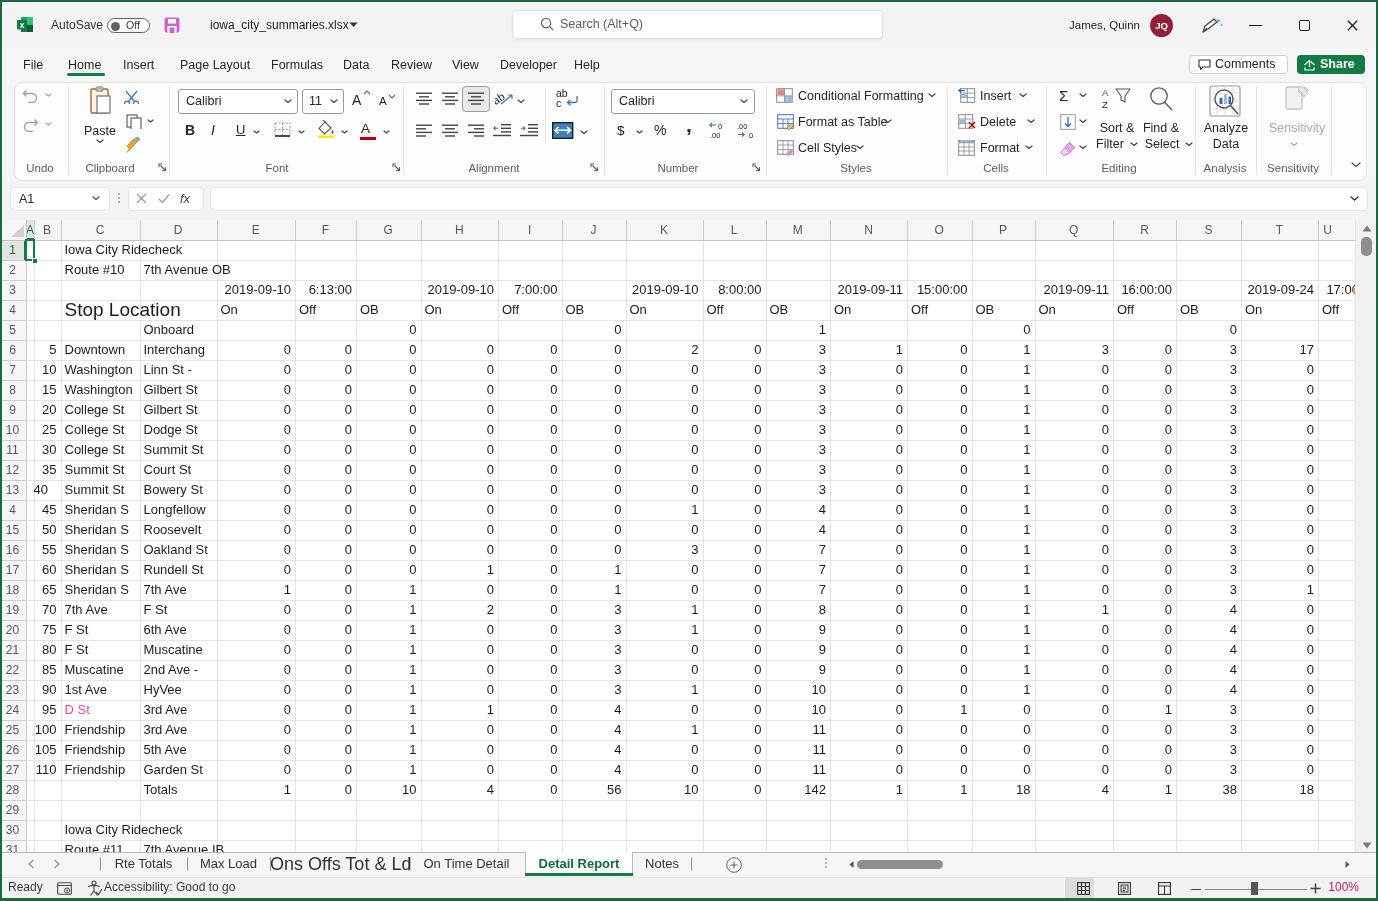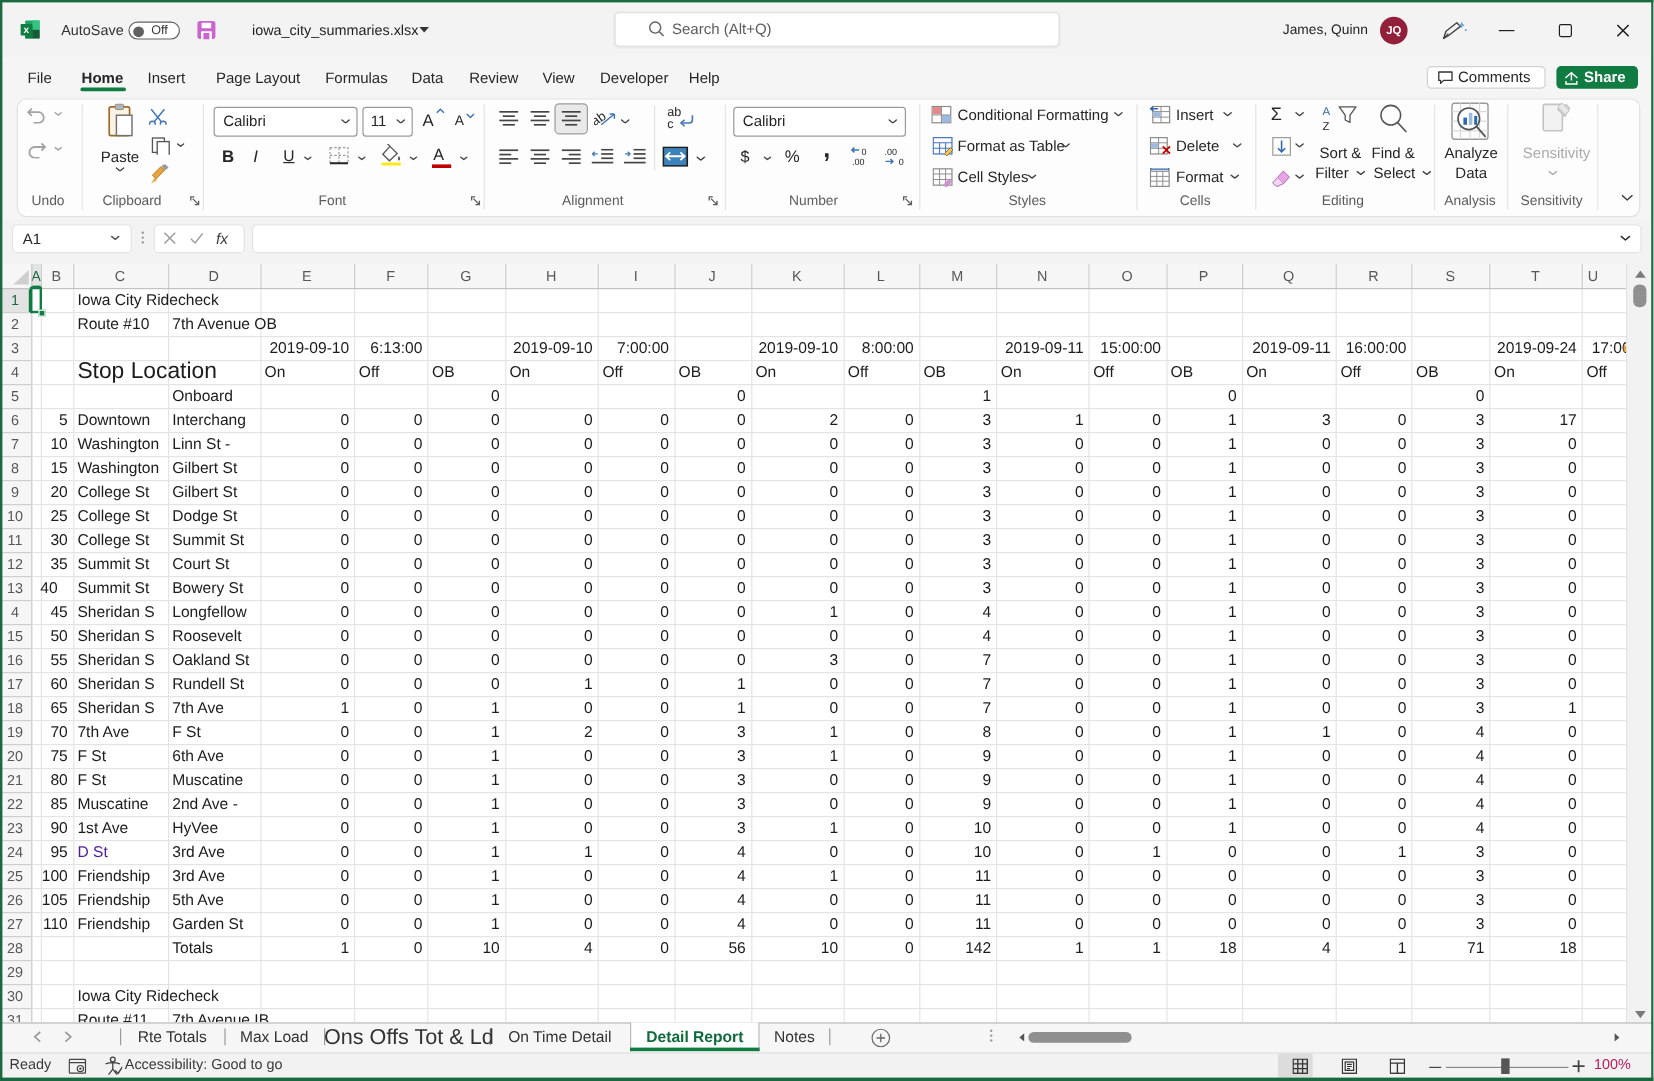--- a/index.html
+++ b/index.html
@@ -52,21 +52,21 @@
   </svg>
 <div style="position:absolute;left:1215px;top:54.5px;height:19px;line-height:19px;white-space:nowrap;font-size:12.5px;color:#262626">Comments</div>
 <div style="position:absolute;left:1297px;top:54.5px;width:68px;height:19px;background:#107C41;border-radius:4px"></div>
 <svg style="position:absolute;left:1303px;top:57.5px" width="13" height="13" viewBox="0 0 13 13">
     <path d="M1.5 7 L6.5 2.5 L11.5 7" stroke="#fff" stroke-width="1.2" fill="none"></path>
     <path d="M6.5 3 V9" stroke="#fff" stroke-width="1.2"></path>
     <path d="M2 9.5 V12 H11 V9.5" stroke="#fff" stroke-width="1.2" fill="none"></path>
   </svg>
 <div style="position:absolute;left:1320px;top:54.5px;height:19px;line-height:19px;white-space:nowrap;font-size:12.5px;font-weight:bold;color:#fff">Share</div>
 <div style="position:absolute;left:23px;top:55px;height:21px;line-height:21px;white-space:nowrap;font-size:12.5px;color:#262626">File</div>
-<div style="position:absolute;left:68px;top:55px;height:21px;line-height:21px;white-space:nowrap;font-size:12.5px;color:#262626;font-weight:bold">Home</div>
+<div style="position:absolute;left:68px;top:55px;height:21px;line-height:21px;white-space:nowrap;font-size:12.5px;color:#262626;font-weight:normal">Home</div>
 <div style="position:absolute;left:123px;top:55px;height:21px;line-height:21px;white-space:nowrap;font-size:12.5px;color:#262626">Insert</div>
 <div style="position:absolute;left:180px;top:55px;height:21px;line-height:21px;white-space:nowrap;font-size:12.5px;color:#262626">Page Layout</div>
 <div style="position:absolute;left:271px;top:55px;height:21px;line-height:21px;white-space:nowrap;font-size:12.5px;color:#262626">Formulas</div>
 <div style="position:absolute;left:343px;top:55px;height:21px;line-height:21px;white-space:nowrap;font-size:12.5px;color:#262626">Data</div>
 <div style="position:absolute;left:391px;top:55px;height:21px;line-height:21px;white-space:nowrap;font-size:12.5px;color:#262626">Review</div>
 <div style="position:absolute;left:452px;top:55px;height:21px;line-height:21px;white-space:nowrap;font-size:12.5px;color:#262626">View</div>
 <div style="position:absolute;left:500px;top:55px;height:21px;line-height:21px;white-space:nowrap;font-size:12.5px;color:#262626">Developer</div>
 <div style="position:absolute;left:574px;top:55px;height:21px;line-height:21px;white-space:nowrap;font-size:12.5px;color:#262626">Help</div>
 <div style="position:absolute;left:67px;top:73px;width:38px;height:3px;background:#107C41;border-radius:2px"></div>
 <div style="position:absolute;left:14px;top:82px;width:1353px;height:99px;background:#fdfdfd;border:1px solid #e1e1e1;border-radius:8px"></div>
@@ -962,21 +962,21 @@
 <div style="position:absolute;left:702.5px;top:460px;width:59px;height:20px;line-height:20px;text-align:right;white-space:nowrap;font-size:13px;color:#1c1c1c">0</div>
 <div style="position:absolute;left:765.5px;top:460px;width:60.5px;height:20px;line-height:20px;text-align:right;white-space:nowrap;font-size:13px;color:#1c1c1c">10</div>
 <div style="position:absolute;left:830px;top:460px;width:73px;height:20px;line-height:20px;text-align:right;white-space:nowrap;font-size:13px;color:#1c1c1c">0</div>
 <div style="position:absolute;left:907px;top:460px;width:60.5px;height:20px;line-height:20px;text-align:right;white-space:nowrap;font-size:13px;color:#1c1c1c">0</div>
 <div style="position:absolute;left:971.5px;top:460px;width:59px;height:20px;line-height:20px;text-align:right;white-space:nowrap;font-size:13px;color:#1c1c1c">1</div>
 <div style="position:absolute;left:1034.5px;top:460px;width:74.5px;height:20px;line-height:20px;text-align:right;white-space:nowrap;font-size:13px;color:#1c1c1c">0</div>
 <div style="position:absolute;left:1113px;top:460px;width:59px;height:20px;line-height:20px;text-align:right;white-space:nowrap;font-size:13px;color:#1c1c1c">0</div>
 <div style="position:absolute;left:1176px;top:460px;width:61px;height:20px;line-height:20px;text-align:right;white-space:nowrap;font-size:13px;color:#1c1c1c">4</div>
 <div style="position:absolute;left:1241px;top:460px;width:73px;height:20px;line-height:20px;text-align:right;white-space:nowrap;font-size:13px;color:#1c1c1c">0</div>
 <div style="position:absolute;left:33.5px;top:480px;width:23px;height:20px;line-height:20px;text-align:right;white-space:nowrap;font-size:13px;color:#1c1c1c">95</div>
-<div style="position:absolute;left:64.5px;top:480px;height:20px;line-height:20px;white-space:nowrap;font-size:13px;color:#4c1d95">D St</div>
+<div style="position:absolute;left:64.5px;top:480px;height:20px;line-height:20px;white-space:nowrap;font-size:13px;color:#ec4899">D St</div>
 <div style="position:absolute;left:143.5px;top:480px;height:20px;line-height:20px;white-space:nowrap;font-size:13px;color:#1c1c1c">3rd Ave</div>
 <div style="position:absolute;left:216.5px;top:480px;width:74.5px;height:20px;line-height:20px;text-align:right;white-space:nowrap;font-size:13px;color:#1c1c1c">0</div>
 <div style="position:absolute;left:295px;top:480px;width:57px;height:20px;line-height:20px;text-align:right;white-space:nowrap;font-size:13px;color:#1c1c1c">0</div>
 <div style="position:absolute;left:356px;top:480px;width:60.5px;height:20px;line-height:20px;text-align:right;white-space:nowrap;font-size:13px;color:#1c1c1c">1</div>
 <div style="position:absolute;left:420.5px;top:480px;width:73.5px;height:20px;line-height:20px;text-align:right;white-space:nowrap;font-size:13px;color:#1c1c1c">1</div>
 <div style="position:absolute;left:498px;top:480px;width:59.5px;height:20px;line-height:20px;text-align:right;white-space:nowrap;font-size:13px;color:#1c1c1c">0</div>
 <div style="position:absolute;left:561.5px;top:480px;width:60px;height:20px;line-height:20px;text-align:right;white-space:nowrap;font-size:13px;color:#1c1c1c">4</div>
 <div style="position:absolute;left:625.5px;top:480px;width:73px;height:20px;line-height:20px;text-align:right;white-space:nowrap;font-size:13px;color:#1c1c1c">0</div>
 <div style="position:absolute;left:702.5px;top:480px;width:59px;height:20px;line-height:20px;text-align:right;white-space:nowrap;font-size:13px;color:#1c1c1c">0</div>
 <div style="position:absolute;left:765.5px;top:480px;width:60.5px;height:20px;line-height:20px;text-align:right;white-space:nowrap;font-size:13px;color:#1c1c1c">10</div>
@@ -1052,21 +1052,21 @@
 <div style="position:absolute;left:498px;top:560px;width:59.5px;height:20px;line-height:20px;text-align:right;white-space:nowrap;font-size:13px;color:#1c1c1c">0</div>
 <div style="position:absolute;left:561.5px;top:560px;width:60px;height:20px;line-height:20px;text-align:right;white-space:nowrap;font-size:13px;color:#1c1c1c">56</div>
 <div style="position:absolute;left:625.5px;top:560px;width:73px;height:20px;line-height:20px;text-align:right;white-space:nowrap;font-size:13px;color:#1c1c1c">10</div>
 <div style="position:absolute;left:702.5px;top:560px;width:59px;height:20px;line-height:20px;text-align:right;white-space:nowrap;font-size:13px;color:#1c1c1c">0</div>
 <div style="position:absolute;left:765.5px;top:560px;width:60.5px;height:20px;line-height:20px;text-align:right;white-space:nowrap;font-size:13px;color:#1c1c1c">142</div>
 <div style="position:absolute;left:830px;top:560px;width:73px;height:20px;line-height:20px;text-align:right;white-space:nowrap;font-size:13px;color:#1c1c1c">1</div>
 <div style="position:absolute;left:907px;top:560px;width:60.5px;height:20px;line-height:20px;text-align:right;white-space:nowrap;font-size:13px;color:#1c1c1c">1</div>
 <div style="position:absolute;left:971.5px;top:560px;width:59px;height:20px;line-height:20px;text-align:right;white-space:nowrap;font-size:13px;color:#1c1c1c">18</div>
 <div style="position:absolute;left:1034.5px;top:560px;width:74.5px;height:20px;line-height:20px;text-align:right;white-space:nowrap;font-size:13px;color:#1c1c1c">4</div>
 <div style="position:absolute;left:1113px;top:560px;width:59px;height:20px;line-height:20px;text-align:right;white-space:nowrap;font-size:13px;color:#1c1c1c">1</div>
-<div style="position:absolute;left:1176px;top:560px;width:61px;height:20px;line-height:20px;text-align:right;white-space:nowrap;font-size:13px;color:#1c1c1c">71</div>
+<div style="position:absolute;left:1176px;top:560px;width:61px;height:20px;line-height:20px;text-align:right;white-space:nowrap;font-size:13px;color:#1c1c1c">38</div>
 <div style="position:absolute;left:1241px;top:560px;width:73px;height:20px;line-height:20px;text-align:right;white-space:nowrap;font-size:13px;color:#1c1c1c">18</div>
 <div style="position:absolute;left:64.5px;top:600px;height:20px;line-height:20px;white-space:nowrap;font-size:13px;color:#1c1c1c">Iowa City Ridecheck</div>
 <div style="position:absolute;left:64.5px;top:620px;height:20px;line-height:20px;white-space:nowrap;font-size:13px;color:#1c1c1c">Route #11</div>
 <div style="position:absolute;left:143.5px;top:620px;height:20px;line-height:20px;white-space:nowrap;font-size:13px;color:#1c1c1c">7th Avenue IB</div>
 </div>
 <div style="position:absolute;left:1355px;top:220px;width:21px;height:632px;background:#f2f2f2;border-left:1px solid #e3e3e3"></div>
 <svg style="position:absolute;left:1362px;top:225px" width="10" height="7" viewBox="0 0 10 7">
     <path d="M5 0.5 L9.5 6.5 H0.5 Z" fill="#7a7a7a"></path>
   </svg>
 <div style="position:absolute;left:1361px;top:237px;width:11px;height:19px;background:#8f8f8f;border-radius:5px"></div>

